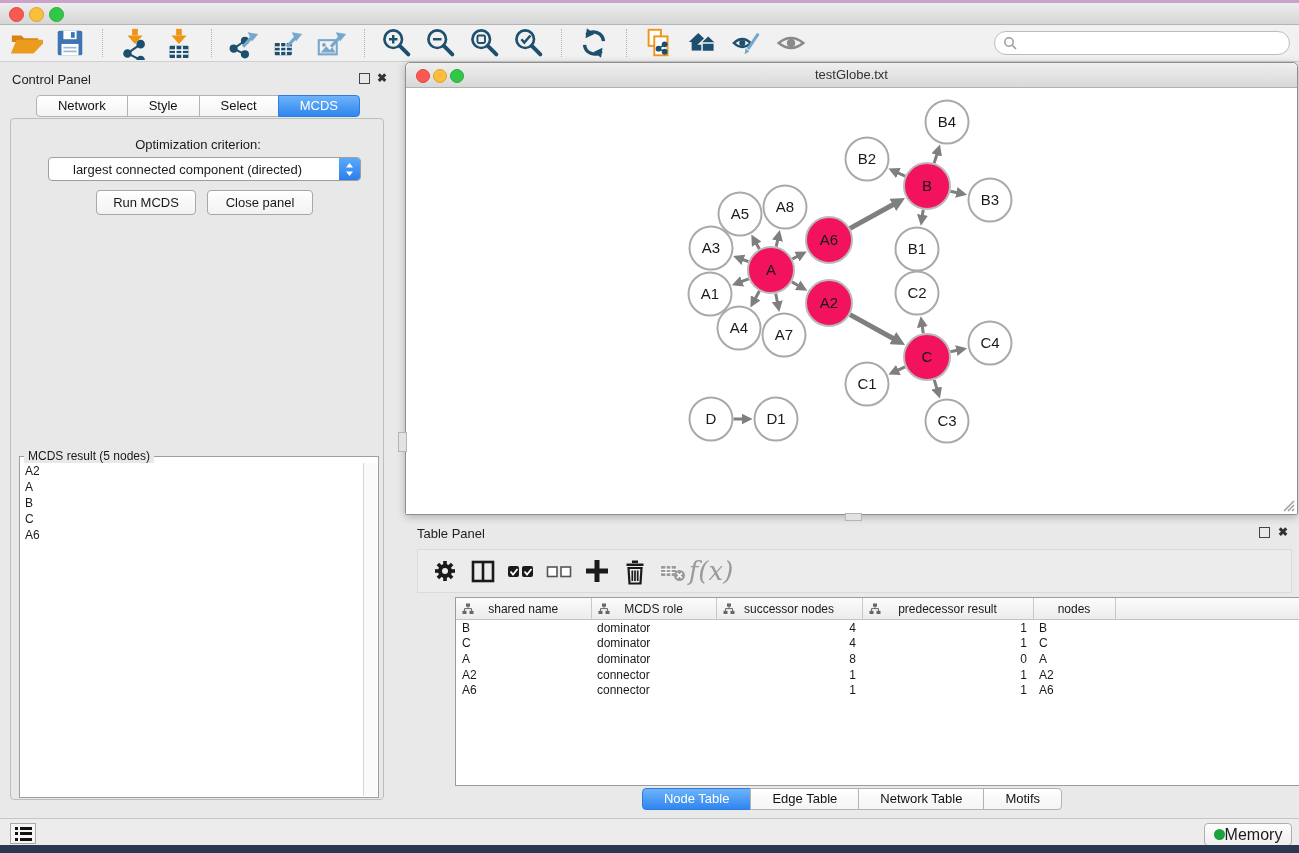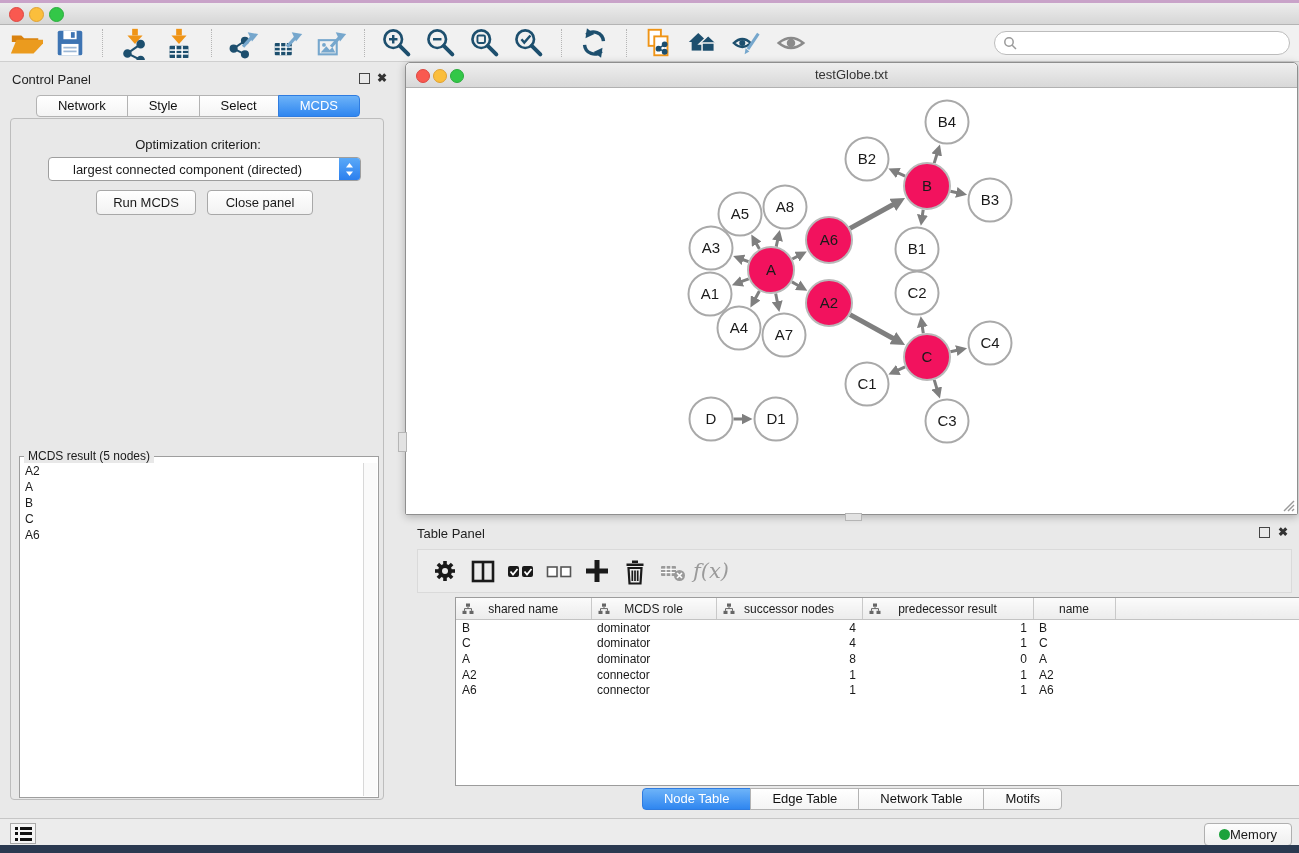--- a/index.html
+++ b/index.html
@@ -65,42 +65,42 @@
   #net-title{left:0;top:4px;width:100%;text-align:center;font-size:13px;color:#333;}
   #net-canvas{left:0;top:25px;width:891px;height:426px;background:#fff;}
   #resize-grip{right:2px;bottom:2px;}
   .split-grip{background:#e2e2e2;border:1px solid #b5b5b5;}
 
   
   #table-panel{left:405px;top:520px;width:894px;height:292px;}
   #tp-toolbar{left:12px;top:29px;width:875px;height:44px;background:#ececec;border:1px solid #dadada;
     display:flex;align-items:center;padding-left:8px;box-sizing:border-box;}
   .tp-btn{width:36px;height:36px;display:flex;align-items:center;justify-content:center;margin:0 1px;}
-  .fx{font-family:"DejaVu Serif",serif;font-style:italic;font-size:21px;color:#9a9a9a;}
+  .fx{font-family:"DejaVu Serif",serif;font-style:italic;font-size:26px;color:#9a9a9a;}
   #tp-table{left:12px;top:77px;width:875px;height:189px;background:#fff;border:1px solid #9c9c9c;
     box-sizing:border-box;overflow:hidden;margin-left:38px;}
   table.grid{border-collapse:collapse;table-layout:fixed;width:100%;}
   table.grid th{height:21px;background:linear-gradient(#fbfbfb,#ececec);border-bottom:1px solid #c3c3c3;
     border-right:1px solid #c9c9c9;font-weight:normal;font-size:12px;position:relative;padding:0;}
   table.grid th.filler{border-right:none;}
   table.grid th .hicon{position:absolute;left:6px;top:5px;}
   table.grid td{font-size:12px;height:15.6px;padding:0 6px;white-space:nowrap;overflow:hidden;}
   td.al{text-align:left;padding-left:10px;}
   td.ar{text-align:right;padding-right:6px;}
   #tp-tabs{left:0;top:268px;width:894px;display:flex;justify-content:center;}
 
   
   #status-bar{left:0;top:818px;width:1299px;height:27px;background:#ececec;border-top:1px solid #c6c6c6;}
   #list-btn{left:10px;top:4px;width:26px;height:21px;background:#f5f5f5;border:1px solid #a9a9a9;
     display:flex;flex-direction:column;justify-content:center;gap:2.5px;padding-left:4px;box-sizing:border-box;}
   .li-row{display:flex;align-items:center;gap:2px;}
   .li-dot{width:3px;height:3px;background:#111;}
   .li-bar{width:12px;height:3px;background:#111;}
   #memory-btn{right:7px;top:4px;width:86px;height:21px;background:linear-gradient(#fdfdfd,#efefef);
-    border:1px solid #b0b0b0;border-radius:4px;display:flex;align-items:center;justify-content:center;font-size:13px;}
+    border:1px solid #b0b0b0;border-radius:4px;display:flex;align-items:center;justify-content:center;font-size:16px;}
   #memory-dot{width:11px;height:11px;border-radius:50%;background:#1ca23c;}
   #bottom-strip{left:0;top:845px;width:1299px;height:8px;background:#2a3950;}
 </style>
 </head>
 <body>
 
 <div id="app">
 
   <div class="abs" id="desktop-edge"></div>
 
@@ -515,21 +515,21 @@
   <path d="M6 3.7 V5.6 M2.5 7.8 V5.6 H9.5 V7.8" stroke="#666" fill="none" stroke-width="1"></path>
                 </svg><span>successor nodes</span></th>
               <th><svg class="hicon" width="12" height="12" viewBox="0 0 12 12">
   <g fill="#666">
                     <rect x="4" y="0.5" width="4" height="3.2"></rect>
                     <rect x="0.5" y="7.8" width="4" height="3.2"></rect>
                     <rect x="7.5" y="7.8" width="4" height="3.2"></rect>
                   </g>
   <path d="M6 3.7 V5.6 M2.5 7.8 V5.6 H9.5 V7.8" stroke="#666" fill="none" stroke-width="1"></path>
                 </svg><span>predecessor result</span></th>
-              <th><span>name</span></th>
+              <th><span>nodes</span></th>
               <th class="filler"></th>
             </tr>
           </thead>
           <tbody id="tp-body">
             <tr>
               <td class="al">B</td>
               <td class="al">dominator</td>
               <td class="ar">4</td>
               <td class="ar">1</td>
               <td class="al">B</td>

